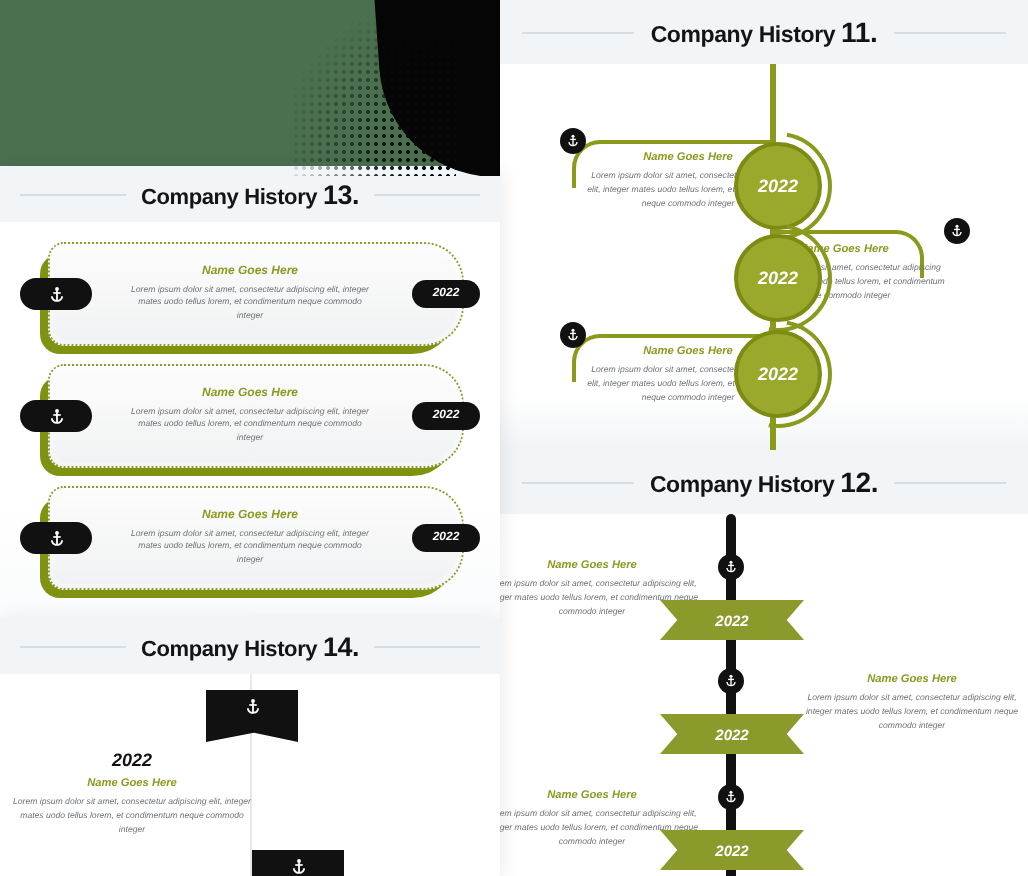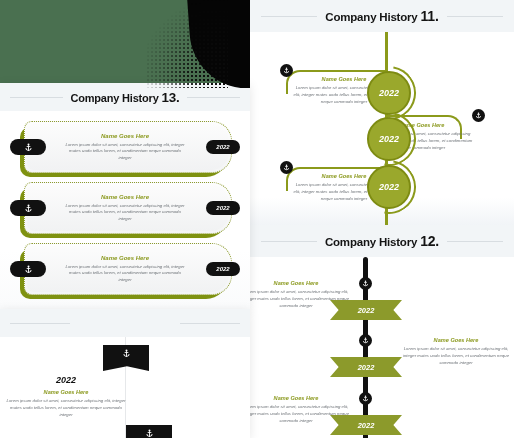--- a/index.html
+++ b/index.html
@@ -350,20 +350,23 @@
       </div>
     </div>
 
   </div>
 </div>
 
 <div class="slide" id="slide14">
   <div class="slide-head">
     <div class="rule left"></div>
     <div class="rule right"></div>
+    <div class="slide-title">
+      <span>Company History </span><span class="num">14.</span>
+    </div>
   </div>
   <div class="slide-body">
     <div class="axis"></div>
 
     <div class="flag" style="left:103px;top:8px;">
       <svg class="anchor-g" width="9" height="9" viewBox="0 0 24 24" fill="#fff">
         <circle cx="12" cy="4" r="2.6"></circle>
           <rect x="10.8" y="6" width="2.4" height="13"></rect>
         <rect x="7" y="8.2" width="10" height="2.2"></rect>
         <path d="M4 13.5c0 4.4 3.6 7.5 8 7.5s8-3.1 8-7.5h-2.4c0 3-2.5 5.1-5.6 5.1s-5.6-2.1-5.6-5.1z"></path>

